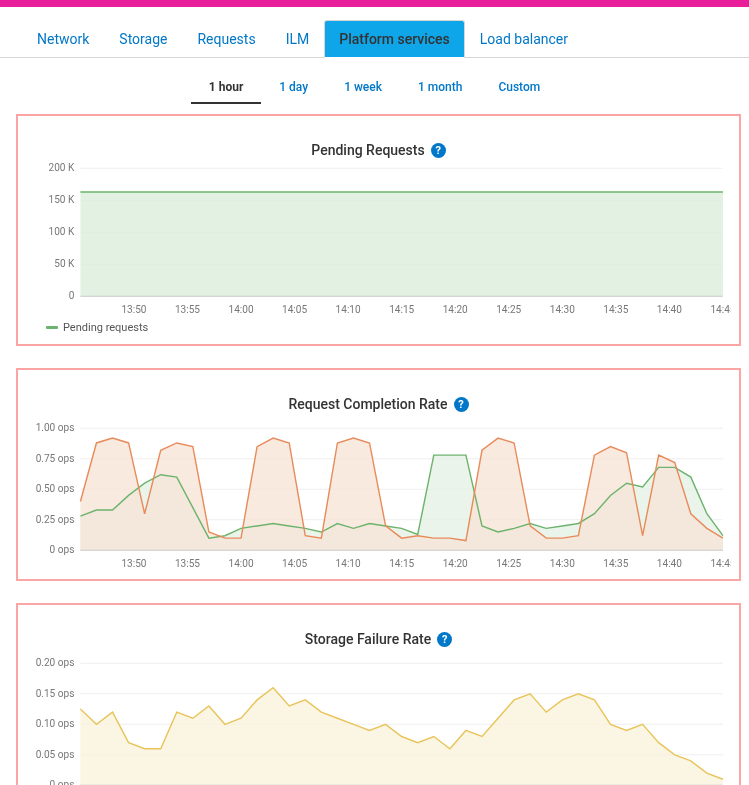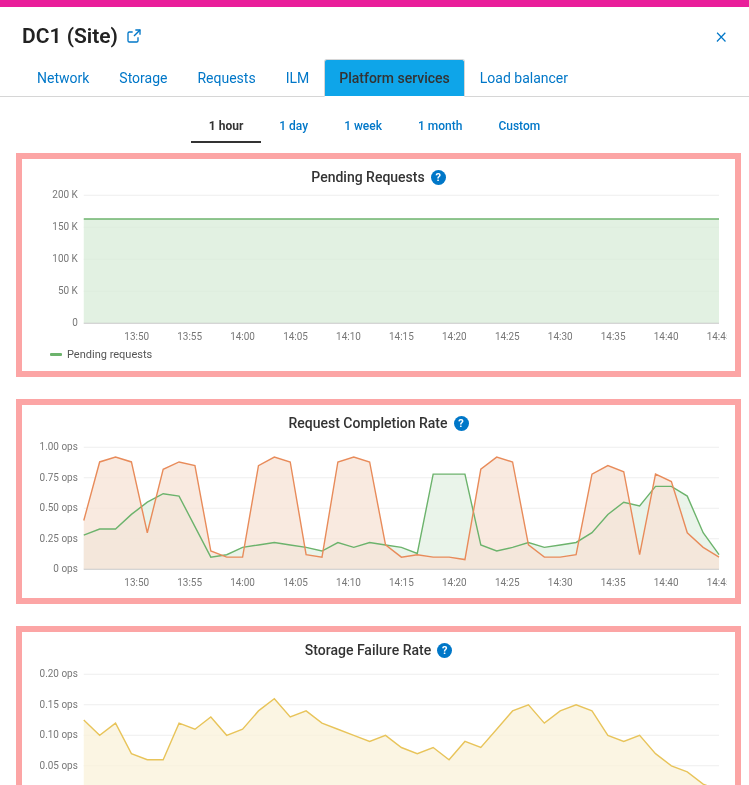--- a/index.html
+++ b/index.html
@@ -37,21 +37,21 @@
     display: flex; justify-content: center; gap: 0; margin: 14px 0 10px 0;
   }
   .timerange-item {
     padding: 8px 18px; color: #0077c8; font-size: 12px; cursor: pointer;
     font-weight: 500;
   }
   .timerange-item.active {
     color: #333; font-weight: 700; border-bottom: 2px solid #333;
   }
   .chart-card {
-    border: 6px solid #fca5a5; margin: 0 8px 22px 16px; padding: 0 0 8px 0;
+    border: 2px solid #fca5a5; margin: 0 8px 22px 16px; padding: 16px 0 8px 0;
   }
   .chart-title-row {
     text-align: center; padding: 10px 0 4px 0; font-size: 14px; font-weight: 500;
     color: #333; display: flex; justify-content: center; align-items: center; gap: 6px;
   }
   .help-icon {
     display: inline-flex; width: 15px; height: 15px; border-radius: 50%;
     background: #0077c8; color: #fff; font-size: 11px; font-weight: 700;
     align-items: center; justify-content: center; cursor: pointer;
   }
@@ -65,33 +65,20 @@
   .gridline { stroke: #eee; stroke-width: 1; }
   .axisline { stroke: #ccc; stroke-width: 1; }
 </style>
 </head>
 <body>
 
 <div class="top-bar"></div>
 
 <div class="panel">
 
-  <div class="header">
-    <div class="title-group">
-      <span class="title">DC1 (Site)</span>
-      <span class="open-icon">
-        <svg viewBox="0 0 24 24">
-            <path d="M14 3h7v7"></path>
-            <path d="M21 3l-9 9"></path>
-            <path d="M18 14v5a2 2 0 0 1-2 2H5a2 2 0 0 1-2-2V8a2 2 0 0 1 2-2h5"></path>
-          </svg>
-      </span>
-    </div>
-    <span class="close-icon">×</span>
-  </div>
 
   <div class="tabs" id="tabs">
       <div class="tab">Network</div>
       <div class="tab">Storage</div>
       <div class="tab">Requests</div>
       <div class="tab">ILM</div>
       <div class="tab active">Platform services</div>
       <div class="tab">Load balancer</div>
     </div>
 

